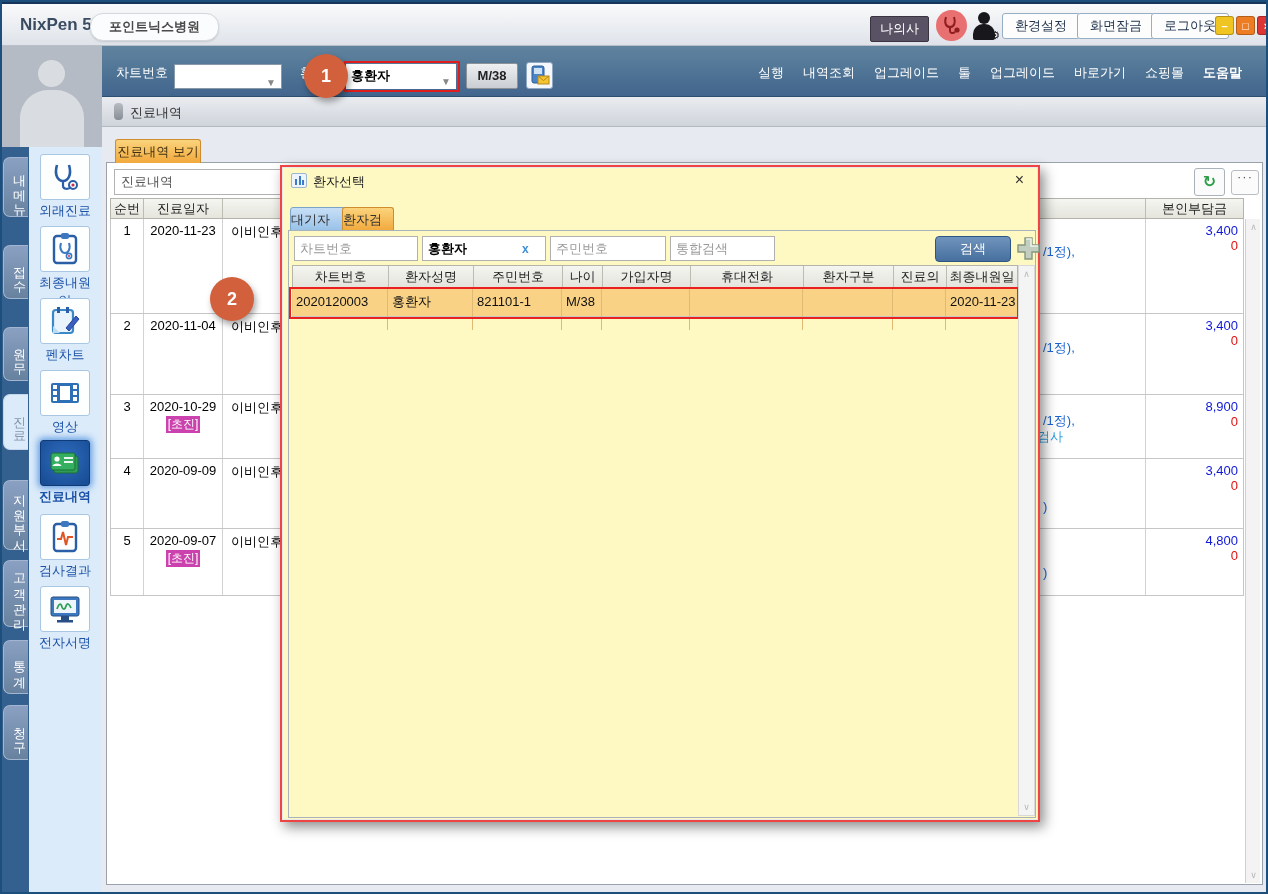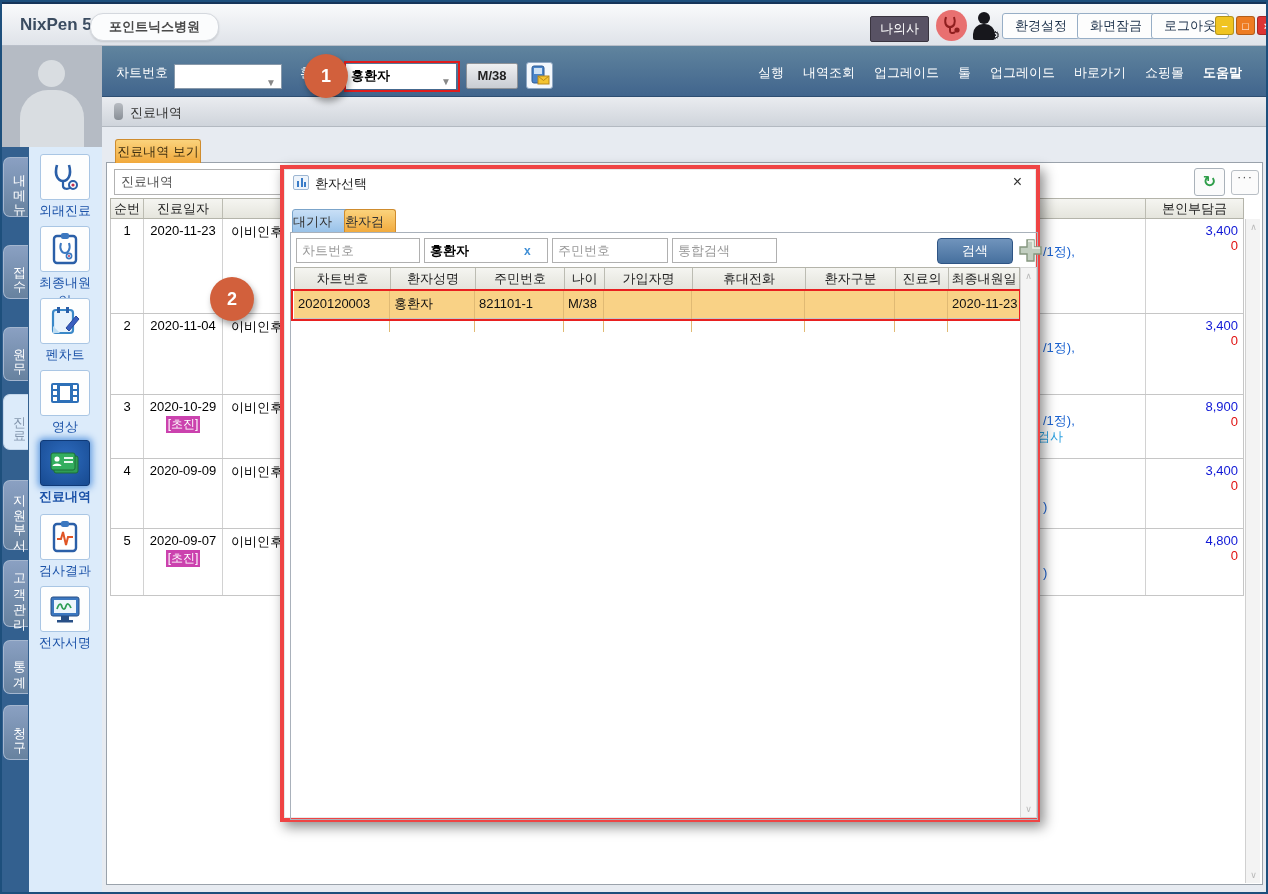--- a/index.html
+++ b/index.html
@@ -86,21 +86,21 @@
   .chojin:empty { display:none; }
   .amt1 { color:#1018d6; }
   .amt2 { color:#e01010; }
   .frag { position:absolute; left:932px; color:#1a62d0; }
   .frag2 { position:absolute; left:926px; color:#2ba0e0; }
   .frag:empty,.frag2:empty { display:none; }
   .mscroll { position:absolute; left:1243px; top:217px; width:15px; height:664px; background:#f3f3f3; border-left:1px solid #d0d0d0; }
   .sarrow { position:absolute; left:0; width:15px; text-align:center; color:#b8b8b8; font-size:9px; }
 
   
-  .dialog { position:absolute; left:278px; top:163px; width:760px; height:657px; background:#ffffff; border:4px solid #ef4444;
+  .dialog { position:absolute; left:278px; top:163px; width:760px; height:657px; background:#fef9c3; border:2px solid #ef4444;
             box-shadow:4px 5px 12px rgba(0,0,0,.45), inset 0 0 0 1px #e9e9e9; z-index:100; }
   .dtitle { position:absolute; left:0; top:0; width:100%; height:28px; }
   .dticon { position:absolute; left:9px; top:6px; width:16px; height:15px; background:#eef4fb; border:1px solid #9db6d2; border-radius:2px; }
   .dticon i { position:absolute; bottom:2px; width:2px; background:#3a7cc8; }
   .dtitle .t { position:absolute; left:31px; top:6px; color:#222; }
   .dclose { position:absolute; right:14px; top:4px; font-size:16px; color:#333; }
   .dtab { position:absolute; top:40px; height:24px; border-radius:3px 3px 0 0; text-align:left; line-height:23px; color:#333; }
   .dtab.wait { left:8px; width:58px; background:linear-gradient(#c8dff6,#99c2e8); border:1px solid #7ba4ca; }
   .dtab.search { left:60px; width:52px; background:linear-gradient(#fbd37c,#f1a93c); border:1px solid #cf8c2e; border-bottom:none; }
   .dcontent { position:absolute; left:6px; top:63px; width:748px; height:588px; border:1px solid #a9b1bb; }

